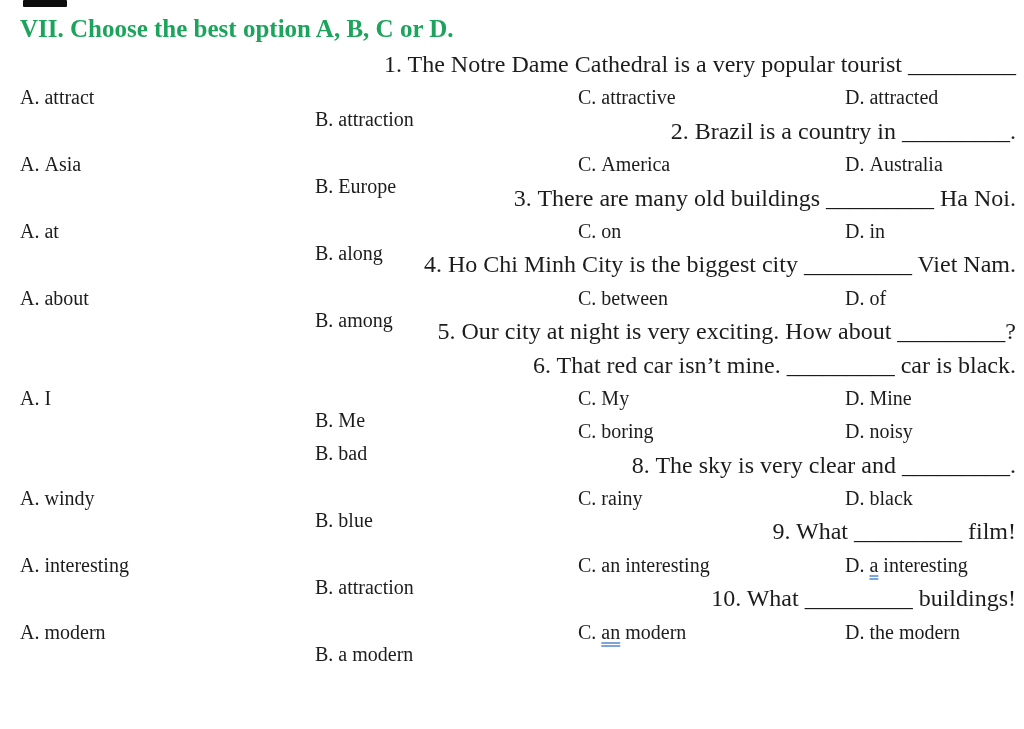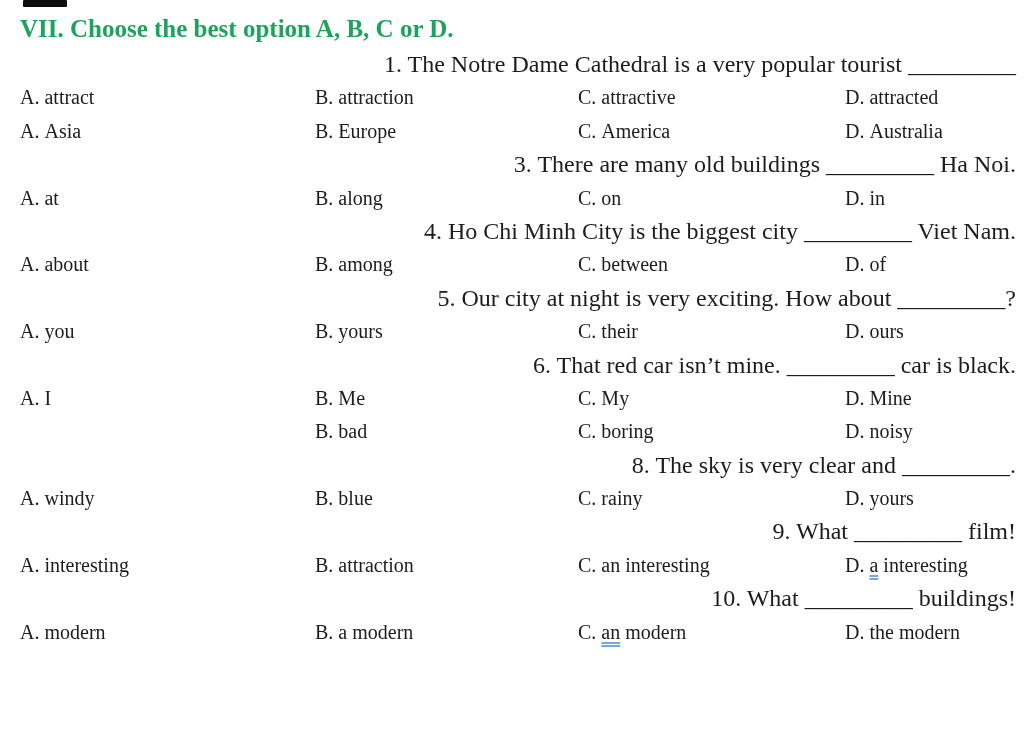--- a/index.html
+++ b/index.html
@@ -30,21 +30,21 @@
     height:36px;line-height:34px;white-space:nowrap;
   }
   .q-line{
     font-size:24px;height:33.4px;line-height:33.4px;white-space:nowrap;text-align:right;
   }
   .opt-row{
     position:relative;font-size:20px;height:33.4px;line-height:33.4px;text-align:right;
   }
   .opt{position:absolute;top:0;white-space:nowrap;}
   .opt-0{left:0;}
-  .opt-1{left:295px;}
+  .opt-1{left:295px;margin-top:22px;}
   .opt-2{left:558px;}
   .opt-3{left:825px;}
   .grammar-mark{
     text-decoration-line:underline;
     text-decoration-style:double;
     text-decoration-color:var(--grammar-blue);
     text-decoration-thickness:2px;
     text-underline-offset:3px;
   }
 </style>
@@ -55,20 +55,21 @@
   <div class="artifact"></div>
   <div class="title">VII. Choose the best option A, B, C or D.</div>
   <div>
       <div class="q-line">1. The Notre Dame Cathedral is a very popular tourist _________</div>
       <div class="opt-row">
         <span class="opt opt-0"><span>A.</span>&nbsp;<span>attract</span></span>
         <span class="opt opt-1"><span>B.</span>&nbsp;<span>attraction</span></span>
         <span class="opt opt-2"><span>C.</span>&nbsp;<span>attractive</span></span>
         <span class="opt opt-3"><span>D.</span>&nbsp;<span>attracted</span></span>
       </div>
+      <div class="q-line">2. Brazil is a country in _________.</div>
       <div class="opt-row">
         <span class="opt opt-0"><span>A.</span>&nbsp;<span>Asia</span></span>
         <span class="opt opt-1"><span>B.</span>&nbsp;<span>Europe</span></span>
         <span class="opt opt-2"><span>C.</span>&nbsp;<span>America</span></span>
         <span class="opt opt-3"><span>D.</span>&nbsp;<span>Australia</span></span>
       </div>
       <div class="q-line">3. There are many old buildings _________ Ha Noi.</div>
       <div class="opt-row">
         <span class="opt opt-0"><span>A.</span>&nbsp;<span>at</span></span>
         <span class="opt opt-1"><span>B.</span>&nbsp;<span>along</span></span>
@@ -76,44 +77,38 @@
         <span class="opt opt-3"><span>D.</span>&nbsp;<span>in</span></span>
       </div>
       <div class="q-line">4. Ho Chi Minh City is the biggest city _________ Viet Nam.</div>
       <div class="opt-row">
         <span class="opt opt-0"><span>A.</span>&nbsp;<span>about</span></span>
         <span class="opt opt-1"><span>B.</span>&nbsp;<span>among</span></span>
         <span class="opt opt-2"><span>C.</span>&nbsp;<span>between</span></span>
         <span class="opt opt-3"><span>D.</span>&nbsp;<span>of</span></span>
       </div>
       <div class="q-line">5. Our city at night is very exciting. How about _________?</div>
-      <div class="opt-row">
-        <span class="opt opt-0"><span>A.</span>&nbsp;<span>you</span></span>
-        <span class="opt opt-1"><span>B.</span>&nbsp;<span>yours</span></span>
-        <span class="opt opt-2"><span>C.</span>&nbsp;<span>their</span></span>
-        <span class="opt opt-3"><span>D.</span>&nbsp;<span>ours</span></span>
-      </div>
       <div class="q-line">6. That red car isn’t mine. _________ car is black.</div>
       <div class="opt-row">
         <span class="opt opt-0"><span>A.</span>&nbsp;<span>I</span></span>
         <span class="opt opt-1"><span>B.</span>&nbsp;<span>Me</span></span>
         <span class="opt opt-2"><span>C.</span>&nbsp;<span>My</span></span>
         <span class="opt opt-3"><span>D.</span>&nbsp;<span>Mine</span></span>
       </div>
       <div class="opt-row">
         <span class="opt opt-1"><span>B.</span>&nbsp;<span>bad</span></span>
         <span class="opt opt-2"><span>C.</span>&nbsp;<span>boring</span></span>
         <span class="opt opt-3"><span>D.</span>&nbsp;<span>noisy</span></span>
       </div>
       <div class="q-line">8. The sky is very clear and _________.</div>
       <div class="opt-row">
         <span class="opt opt-0"><span>A.</span>&nbsp;<span>windy</span></span>
         <span class="opt opt-1"><span>B.</span>&nbsp;<span>blue</span></span>
         <span class="opt opt-2"><span>C.</span>&nbsp;<span>rainy</span></span>
-        <span class="opt opt-3"><span>D.</span>&nbsp;<span>yours</span></span>
+        <span class="opt opt-3"><span>D.</span>&nbsp;<span>black</span></span>
       </div>
       <div class="q-line">9. What _________ film!</div>
       <div class="opt-row">
         <span class="opt opt-0"><span>A.</span>&nbsp;<span>interesting</span></span>
         <span class="opt opt-1"><span>B.</span>&nbsp;<span>attraction</span></span>
         <span class="opt opt-2"><span>C.</span>&nbsp;<span>an interesting</span></span>
         <span class="opt opt-3"><span>D.</span>&nbsp;<span class="grammar-mark">a</span> <span>interesting</span></span>
       </div>
       <div class="q-line">10. What _________ buildings!</div>
       <div class="opt-row">

